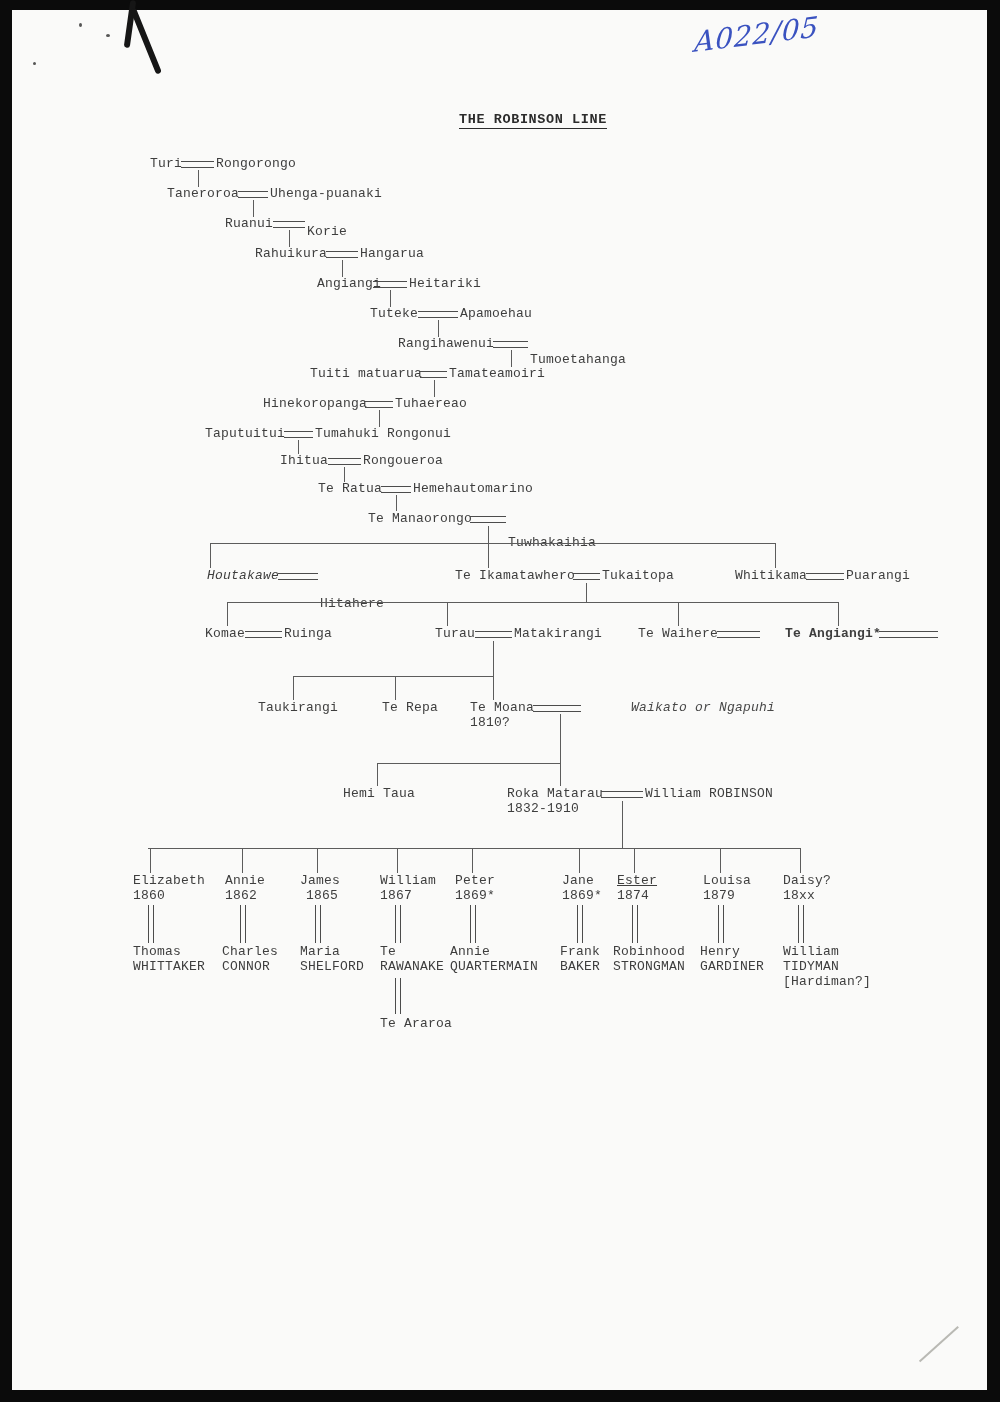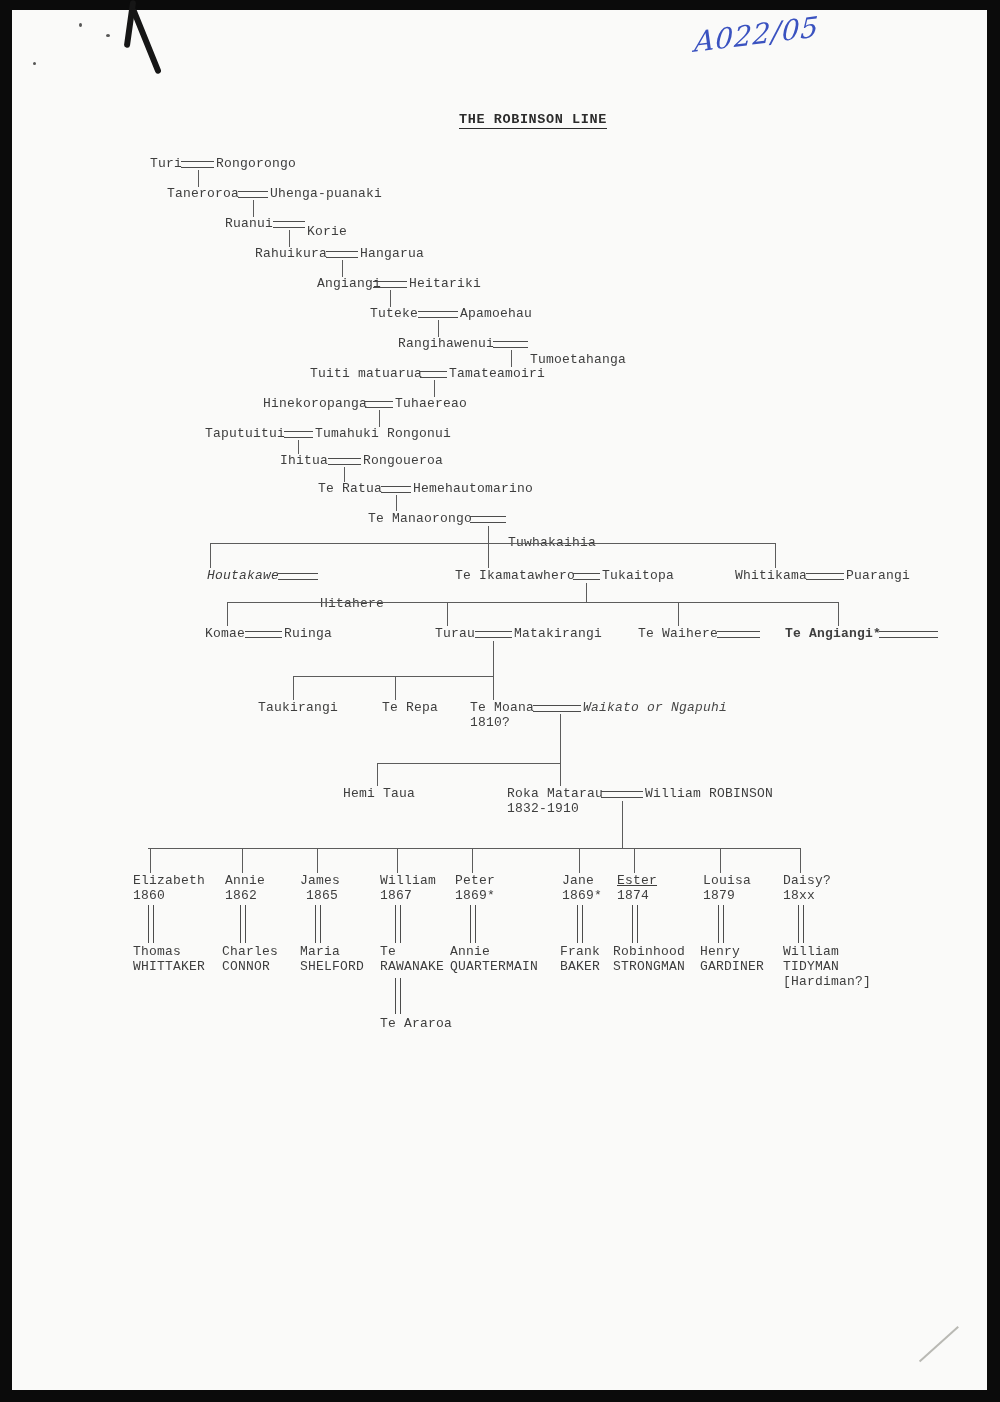--- a/index.html
+++ b/index.html
@@ -1,20 +1,20 @@
 <!DOCTYPE html>
 <html><head>
 <meta charset="utf-8">
 <style>
   html,body{margin:0;padding:0;background:#111;}
   #screen{position:relative;width:1000px;height:1402px;background:#0b0b0b;overflow:hidden;
           font-family:"Liberation Mono","DejaVu Sans Mono",monospace;}
   .page{position:absolute;left:12px;top:10px;width:975px;height:1380px;background:#fafaf9;}
   .t{position:absolute;white-space:nowrap;font-size:13px;line-height:15px;color:#3e3e3e;letter-spacing:0.2px;}
-  .it{font-style:italic;color:#474747;}
+  .it{font-style:italic;color:#474747;margin-left:48px;}
   .title{font-size:13.5px;font-weight:bold;color:#2c2c2c;border-bottom:1.4px solid #2c2c2c;padding-bottom:1px;letter-spacing:0.6px;}
   .h{position:absolute;height:1px;background:#5c5c5c;}
   .v{position:absolute;width:1px;background:#5c5c5c;}
   .meq{position:absolute;height:5px;border-top:1.3px solid #4c4c4c;border-bottom:1.3px solid #4c4c4c;}
   .mveq{position:absolute;width:4px;border-left:1.3px solid #4c4c4c;border-right:1.3px solid #4c4c4c;}
   .ref{position:absolute;left:694px;top:18px;font-family:"DejaVu Serif",serif;font-style:italic;
        font-size:28px;color:#3a52c0;transform:rotate(-7deg) skewX(-10deg);letter-spacing:1px;}
   .ink{position:absolute;background:#161616;border-radius:3px;}
   .speck{position:absolute;background:#555;border-radius:50%;}
   .pencil{position:absolute;width:1.5px;height:52px;background:#b9b9b4;transform:rotate(48deg);}

